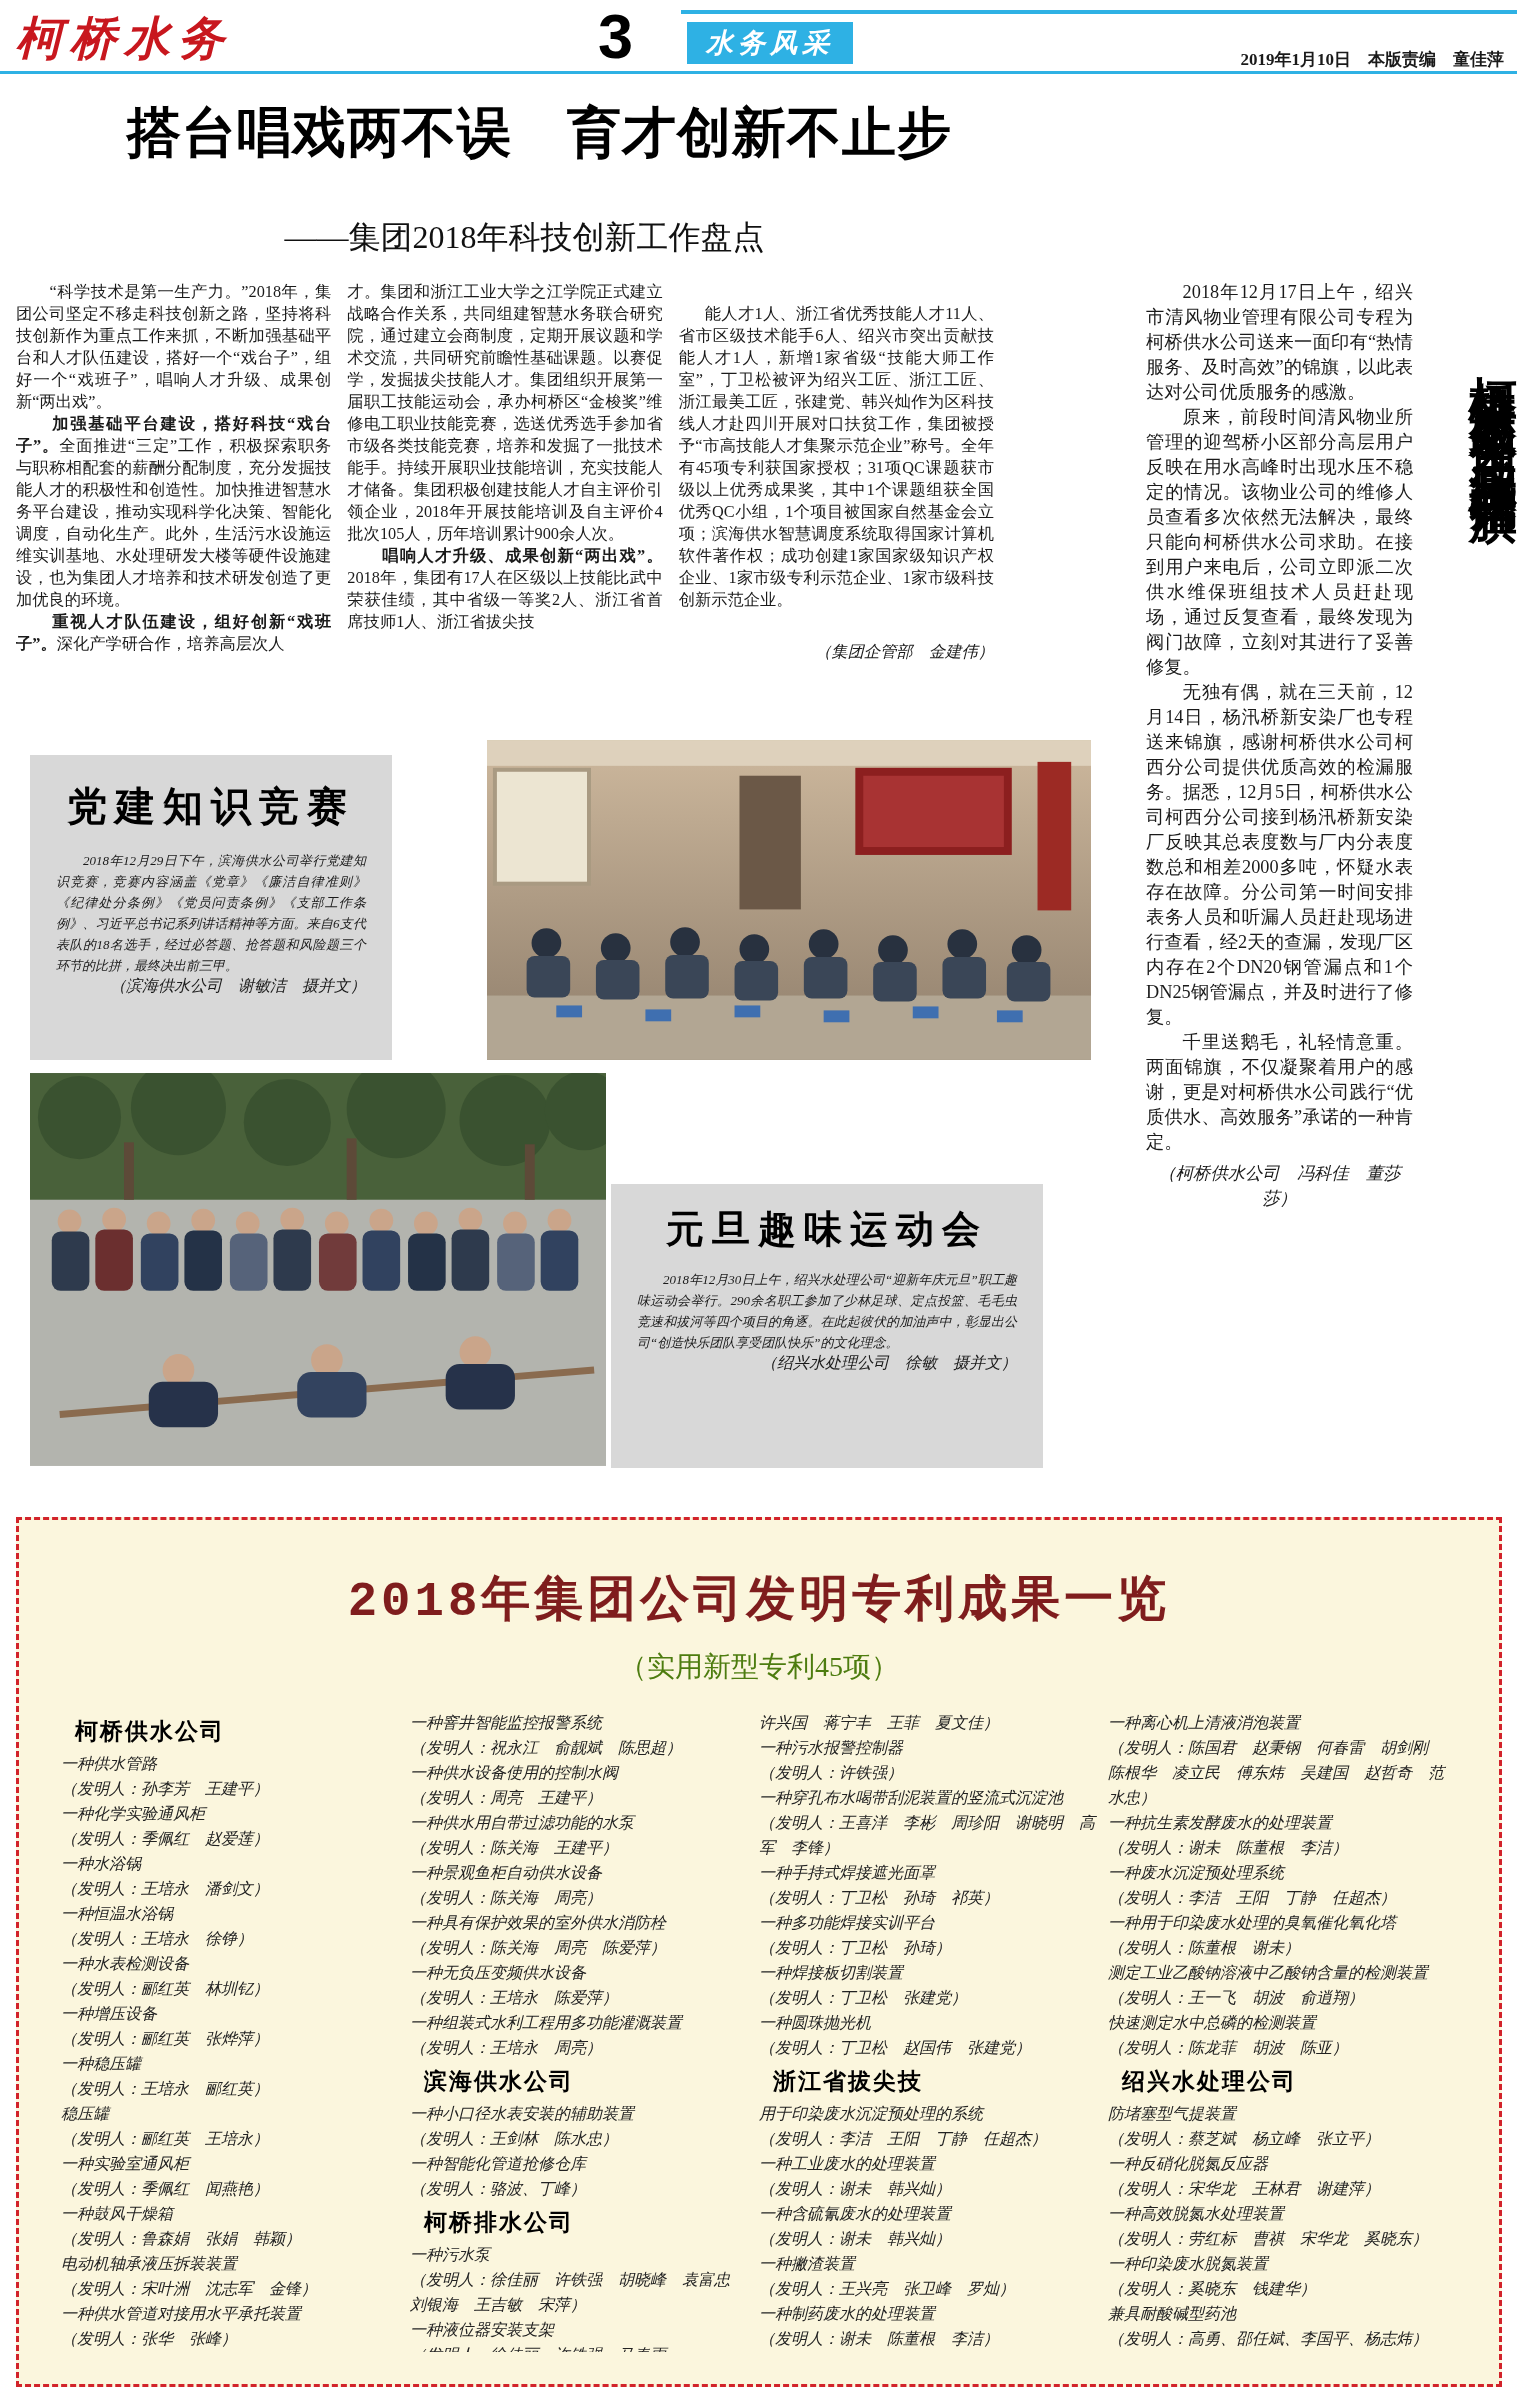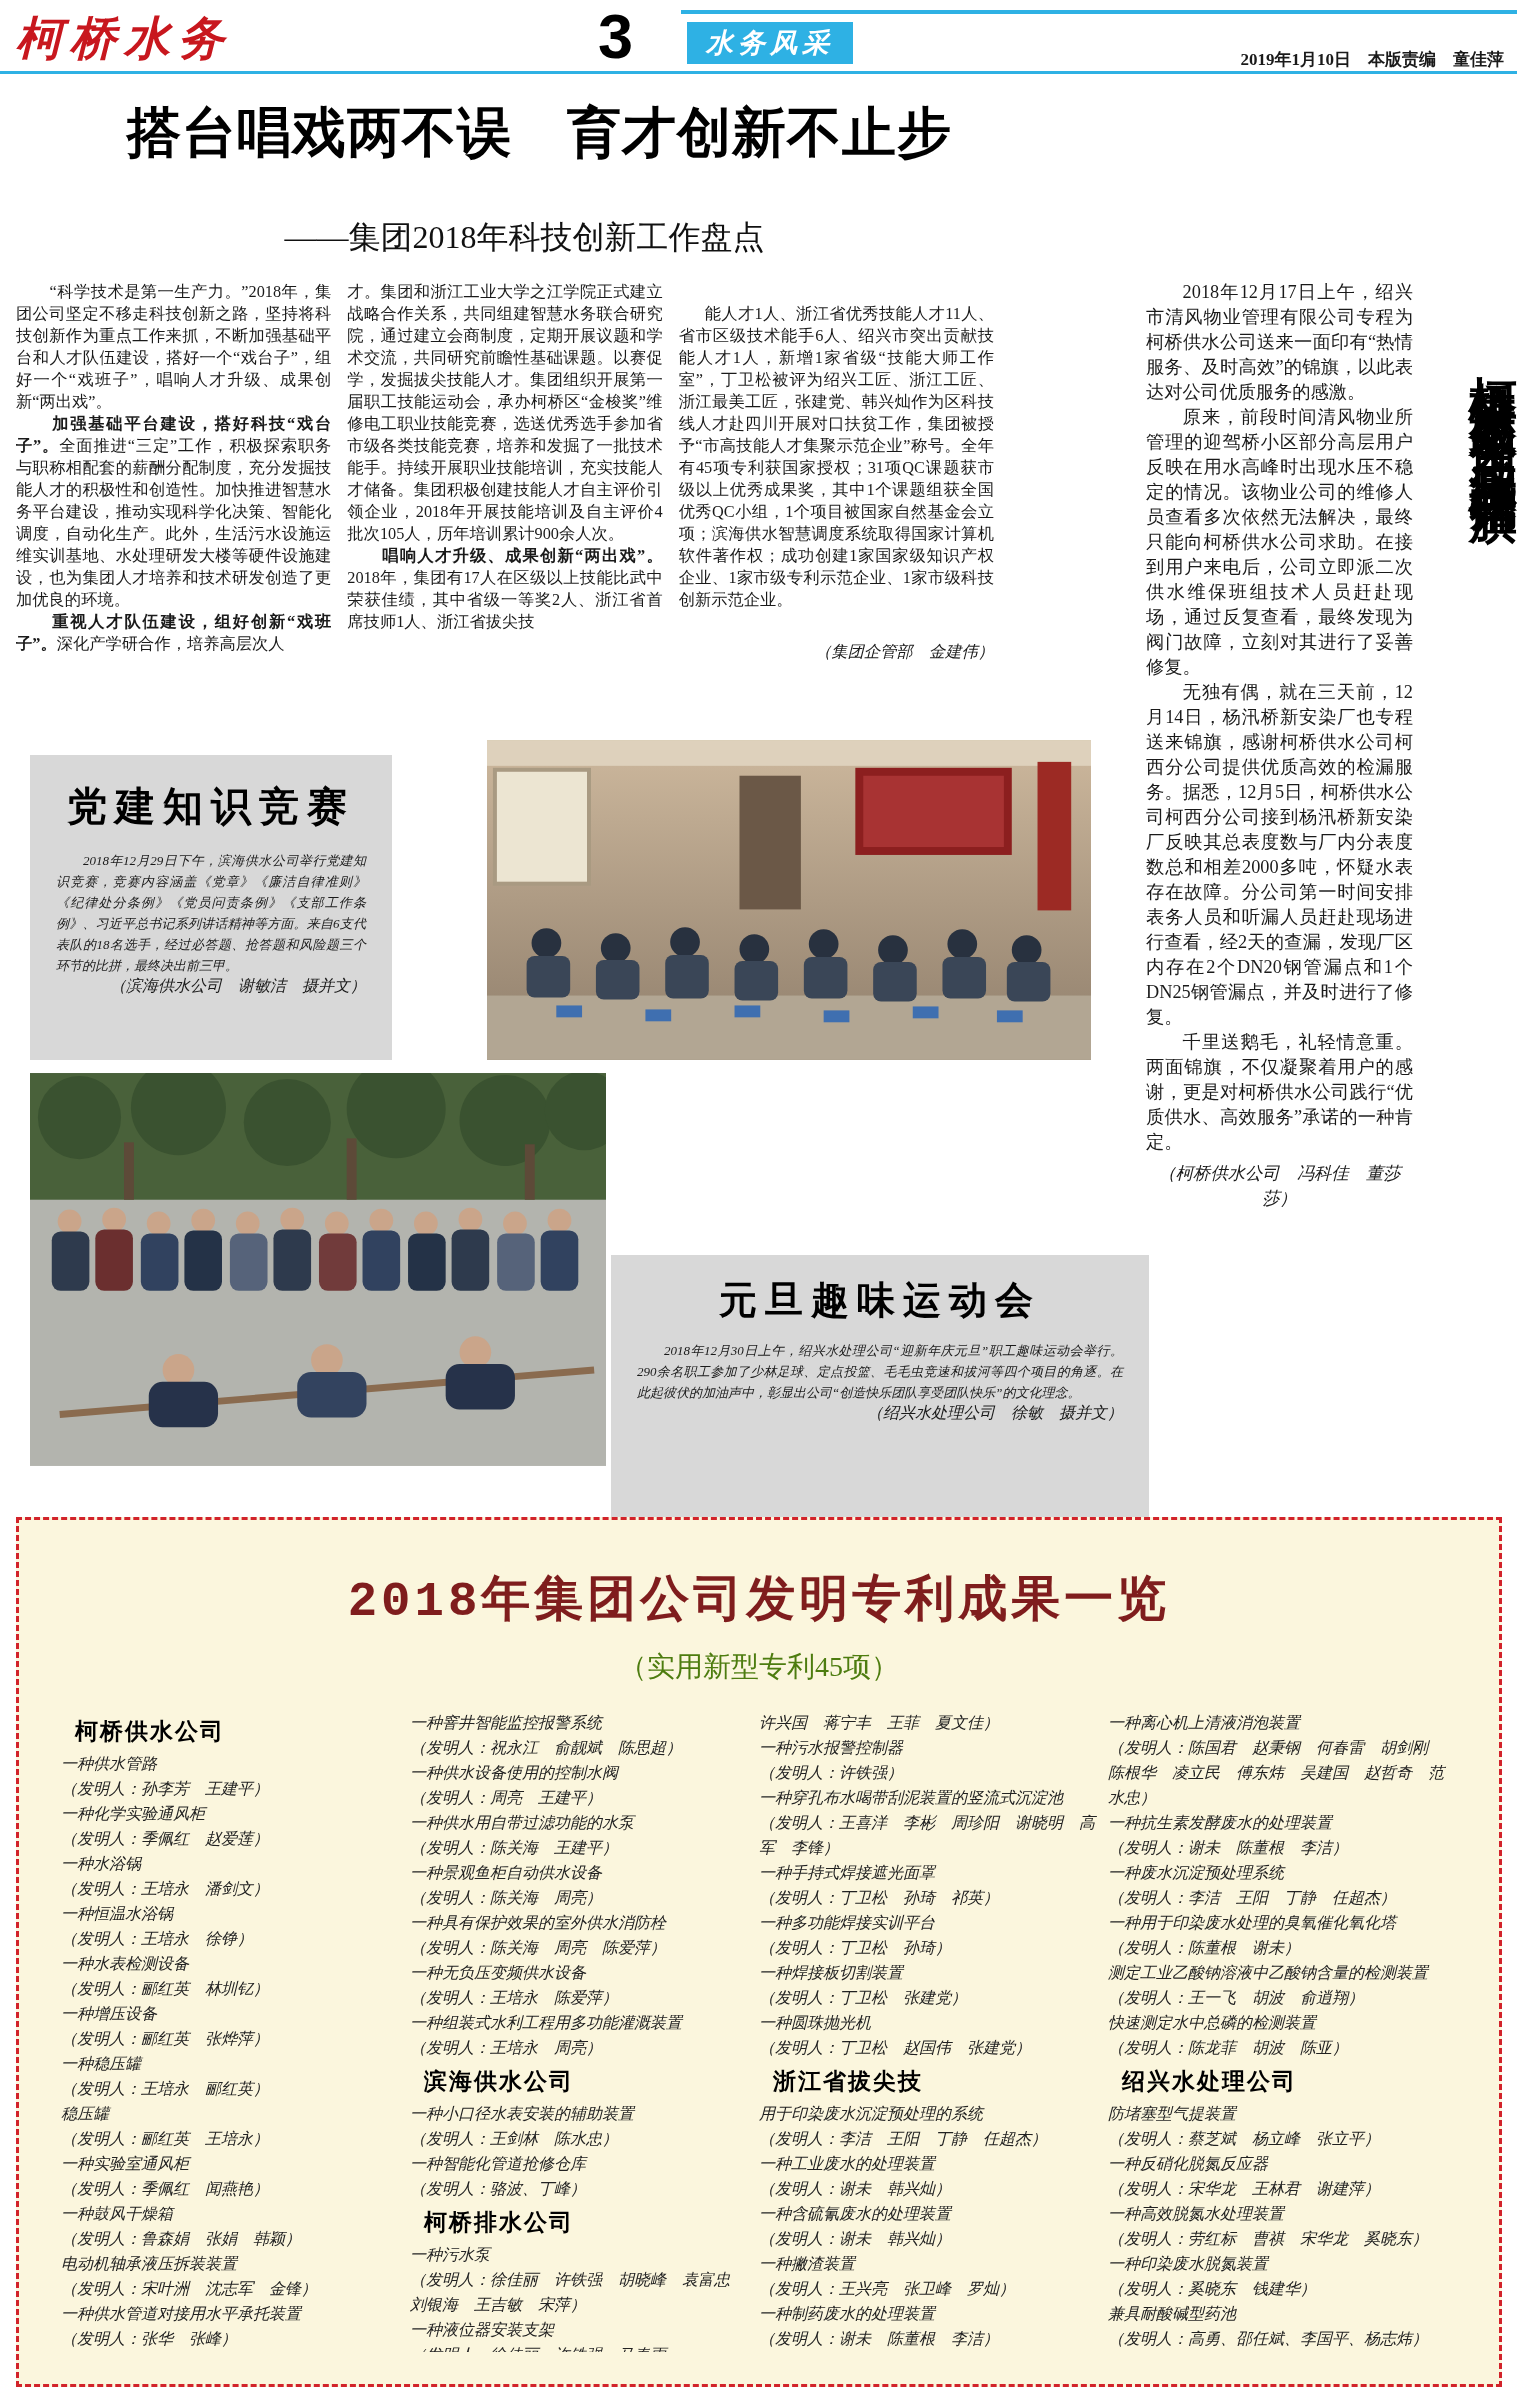--- a/index.html
+++ b/index.html
@@ -42,21 +42,21 @@
 
   
   .gray-box{position:absolute;background:#d8d8d8;box-sizing:border-box;}
   .gbox-title{text-align:center;font-weight:900;letter-spacing:8px;color:#000;
               font-family:"Liberation Sans","DejaVu Sans",sans-serif;}
   .gbox-body{font-size:13px;line-height:1.62;text-align:justify;white-space:pre-wrap;}
   .gbox-byline{text-align:right;font-size:16px;}
   #party-box{left:30px;top:755px;width:362px;height:305px;padding:24px 26px 0;}
   #party-box .gbox-title{font-size:40px;}
   #party-box .gbox-body{margin-top:16px;}
-  #sports-box{left:611px;top:1255px;width:538px;height:284px;padding:20px 26px 0;}
+  #sports-box{left:611px;top:1184px;width:432px;height:284px;padding:20px 26px 0;}
   #sports-box .gbox-title{font-size:38px;}
   #sports-box .gbox-body{margin-top:14px;}
 
   
   .photo{position:absolute;overflow:hidden;}
   #photo-meeting{left:487px;top:740px;width:604px;height:320px;}
   #photo-tug{left:30px;top:1073px;width:576px;height:393px;}
   .photo svg{display:block;}
 
   

